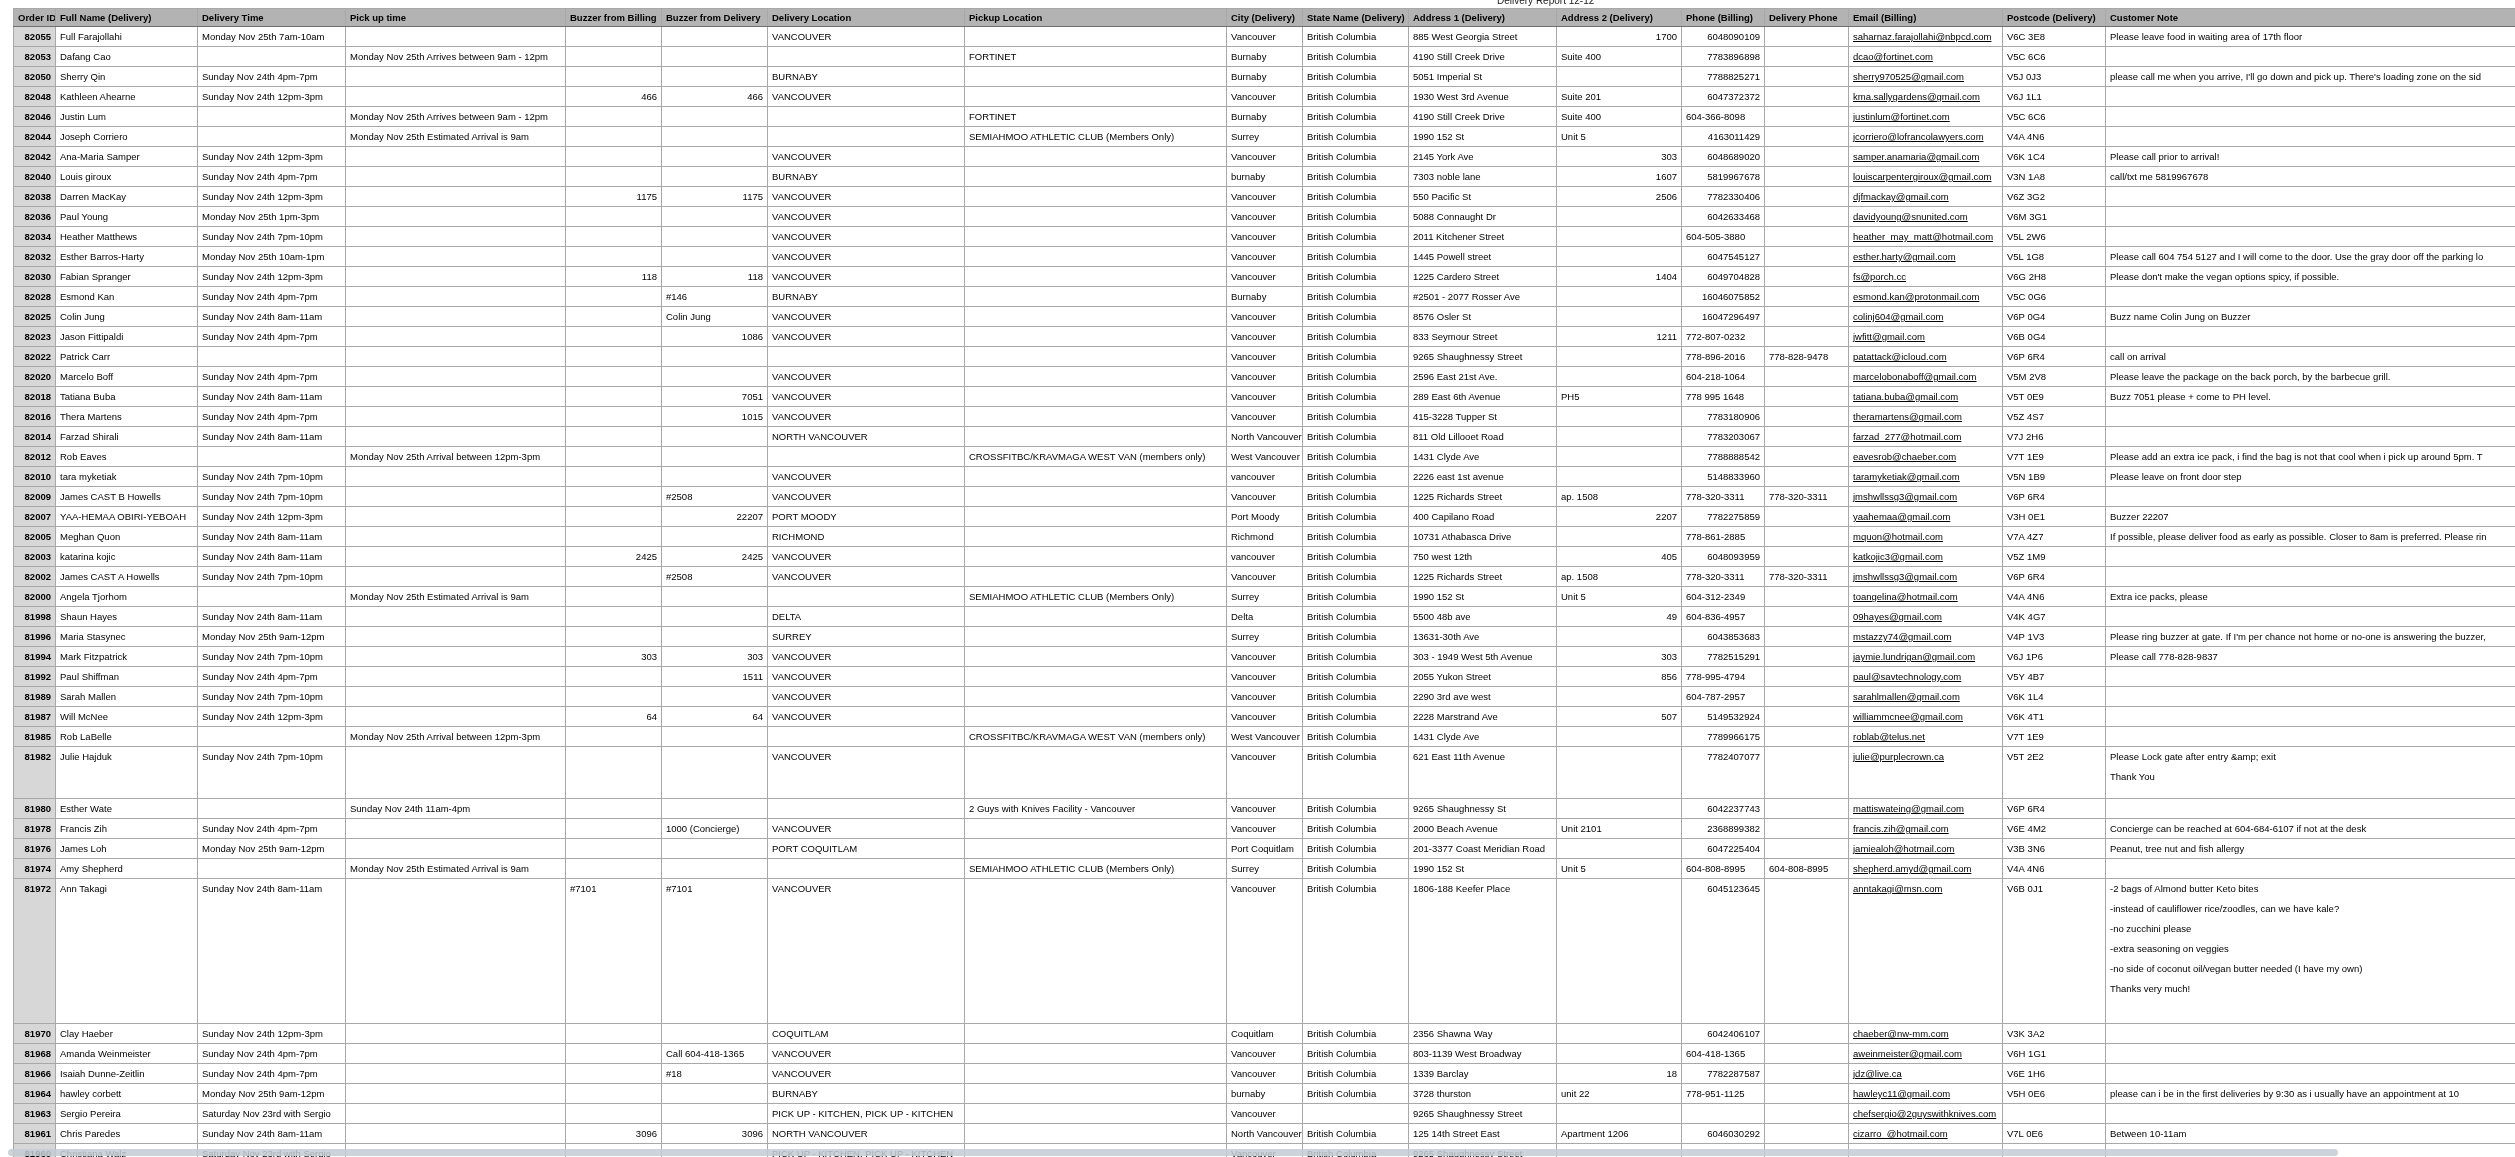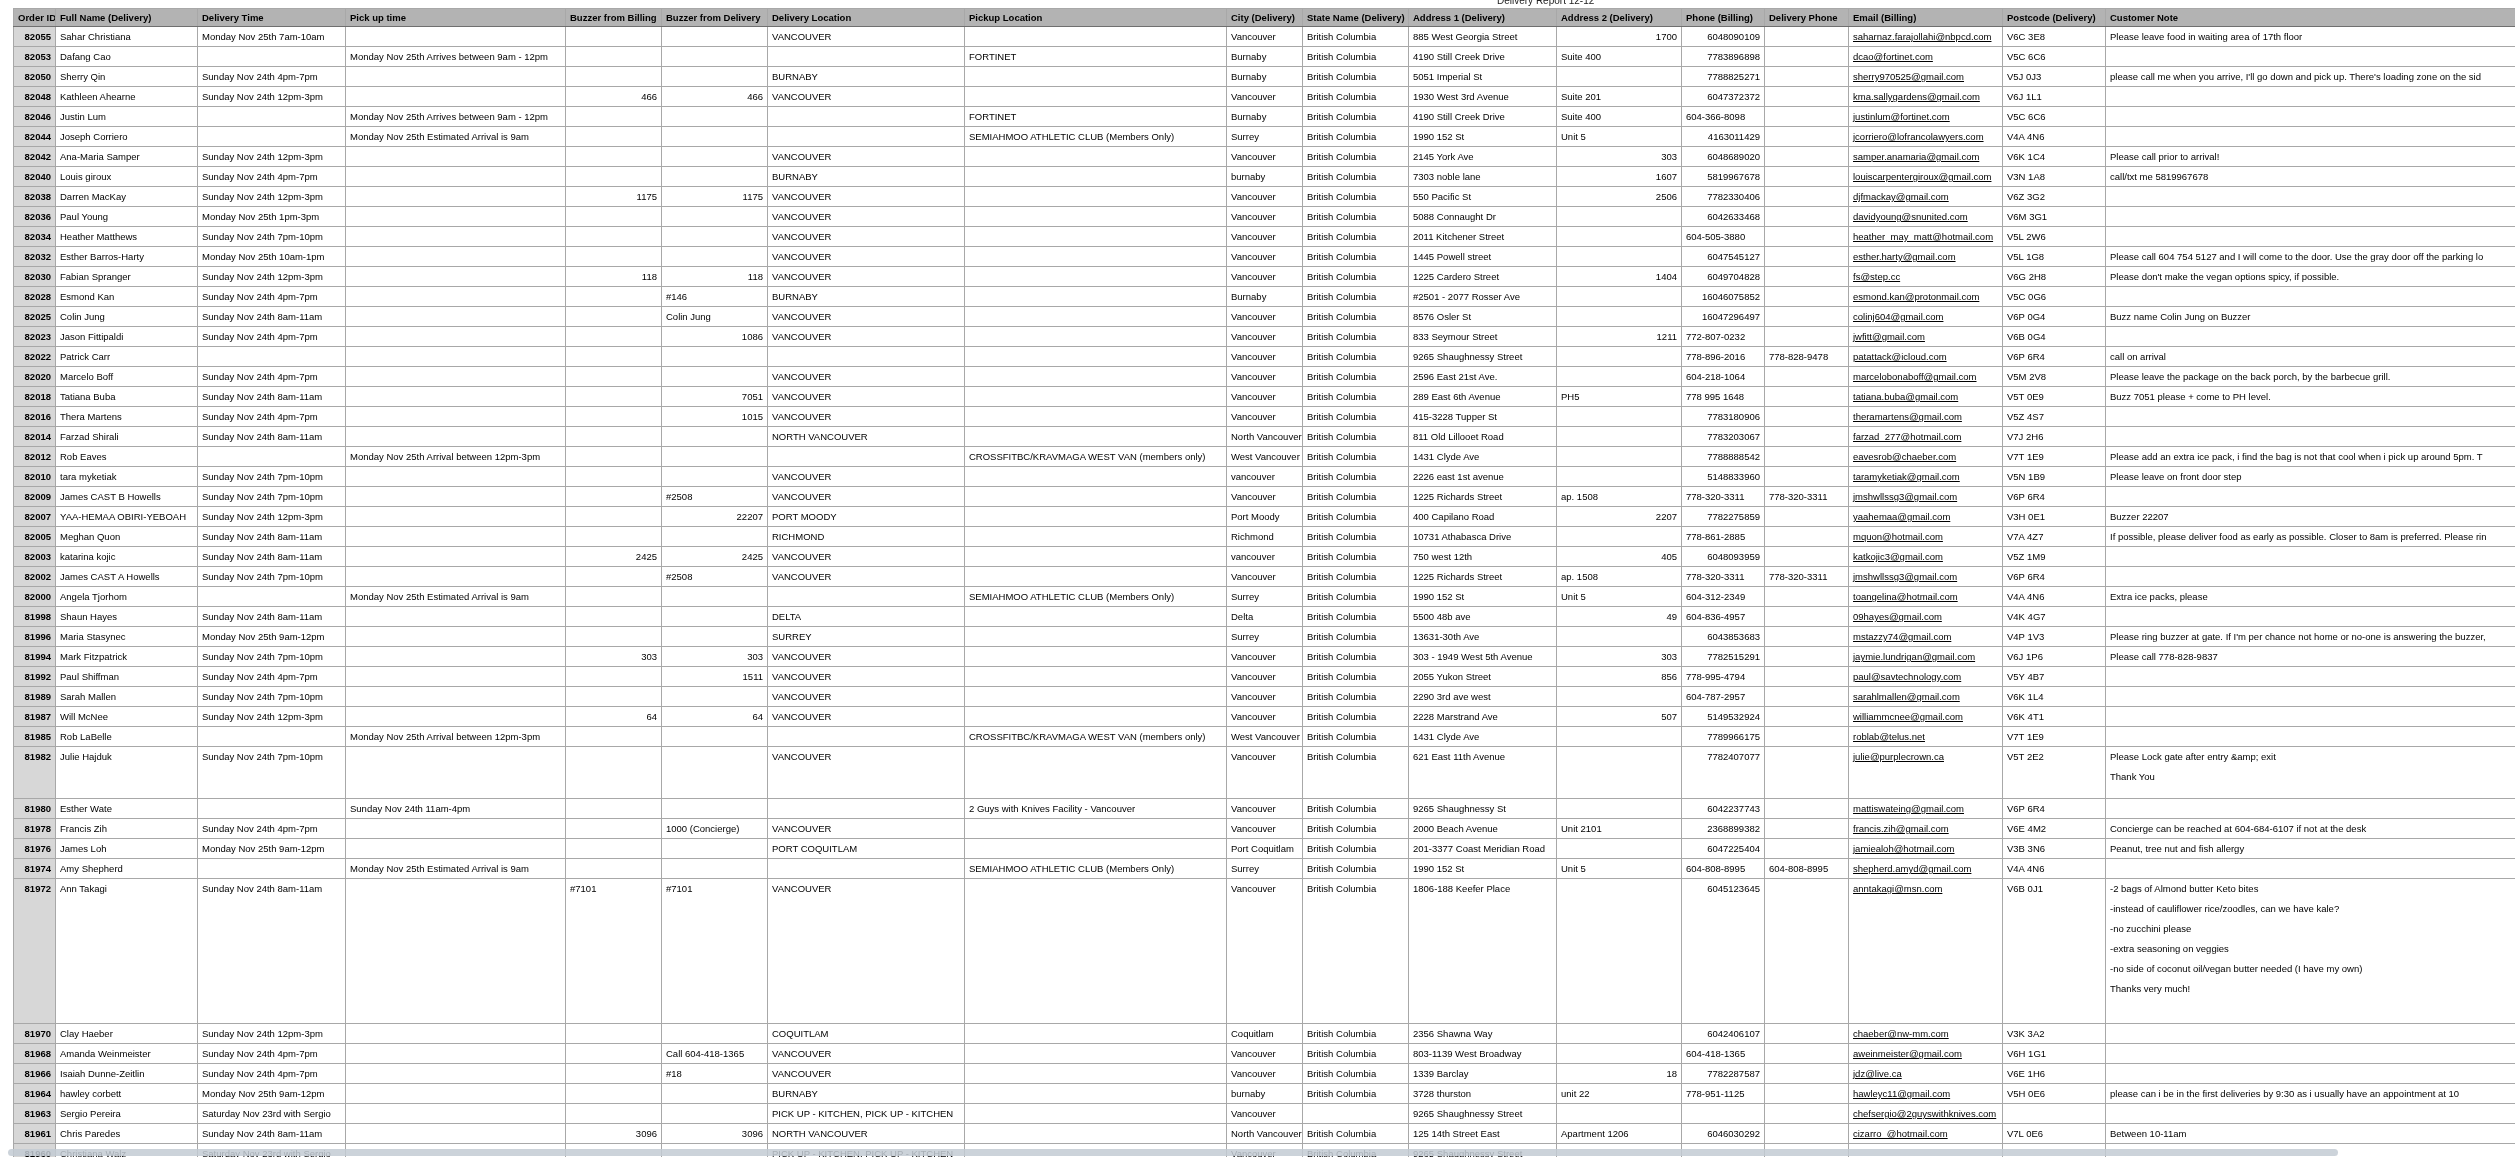--- a/index.html
+++ b/index.html
@@ -98,21 +98,21 @@
         <th>Phone (Billing)</th>
         <th>Delivery Phone</th>
         <th>Email (Billing)</th>
         <th>Postcode (Delivery)</th>
         <th>Customer Note</th>
       </tr>
     </thead>
   <tbody>
       <tr style="height: 20px;">
         <td class="id-cell">82055</td>
-        <td>Sahar Christiana</td>
+        <td>Full Farajollahi</td>
         <td>Monday Nov 25th 7am-10am</td>
         <td></td>
         <td></td>
         <td></td>
         <td>VANCOUVER</td>
         <td></td>
         <td>Vancouver</td>
         <td>British Columbia</td>
         <td>885 West Georgia Street</td>
         <td class="right">1700</td>
@@ -339,21 +339,21 @@
         <td class="right">118</td>
         <td class="right">118</td>
         <td>VANCOUVER</td>
         <td></td>
         <td>Vancouver</td>
         <td>British Columbia</td>
         <td>1225 Cardero Street</td>
         <td class="right">1404</td>
         <td class="right">6049704828</td>
         <td></td>
-        <td><a class="email">fs@step.cc</a></td>
+        <td><a class="email">fs@porch.cc</a></td>
         <td>V6G 2H8</td>
         <td class="note-cell">Please don't make the vegan options spicy, if possible.</td>
       </tr>
       <tr style="height: 20px;">
         <td class="id-cell">82028</td>
         <td>Esmond Kan</td>
         <td>Sunday Nov 24th 4pm-7pm</td>
         <td></td>
         <td></td>
         <td>#146</td>

